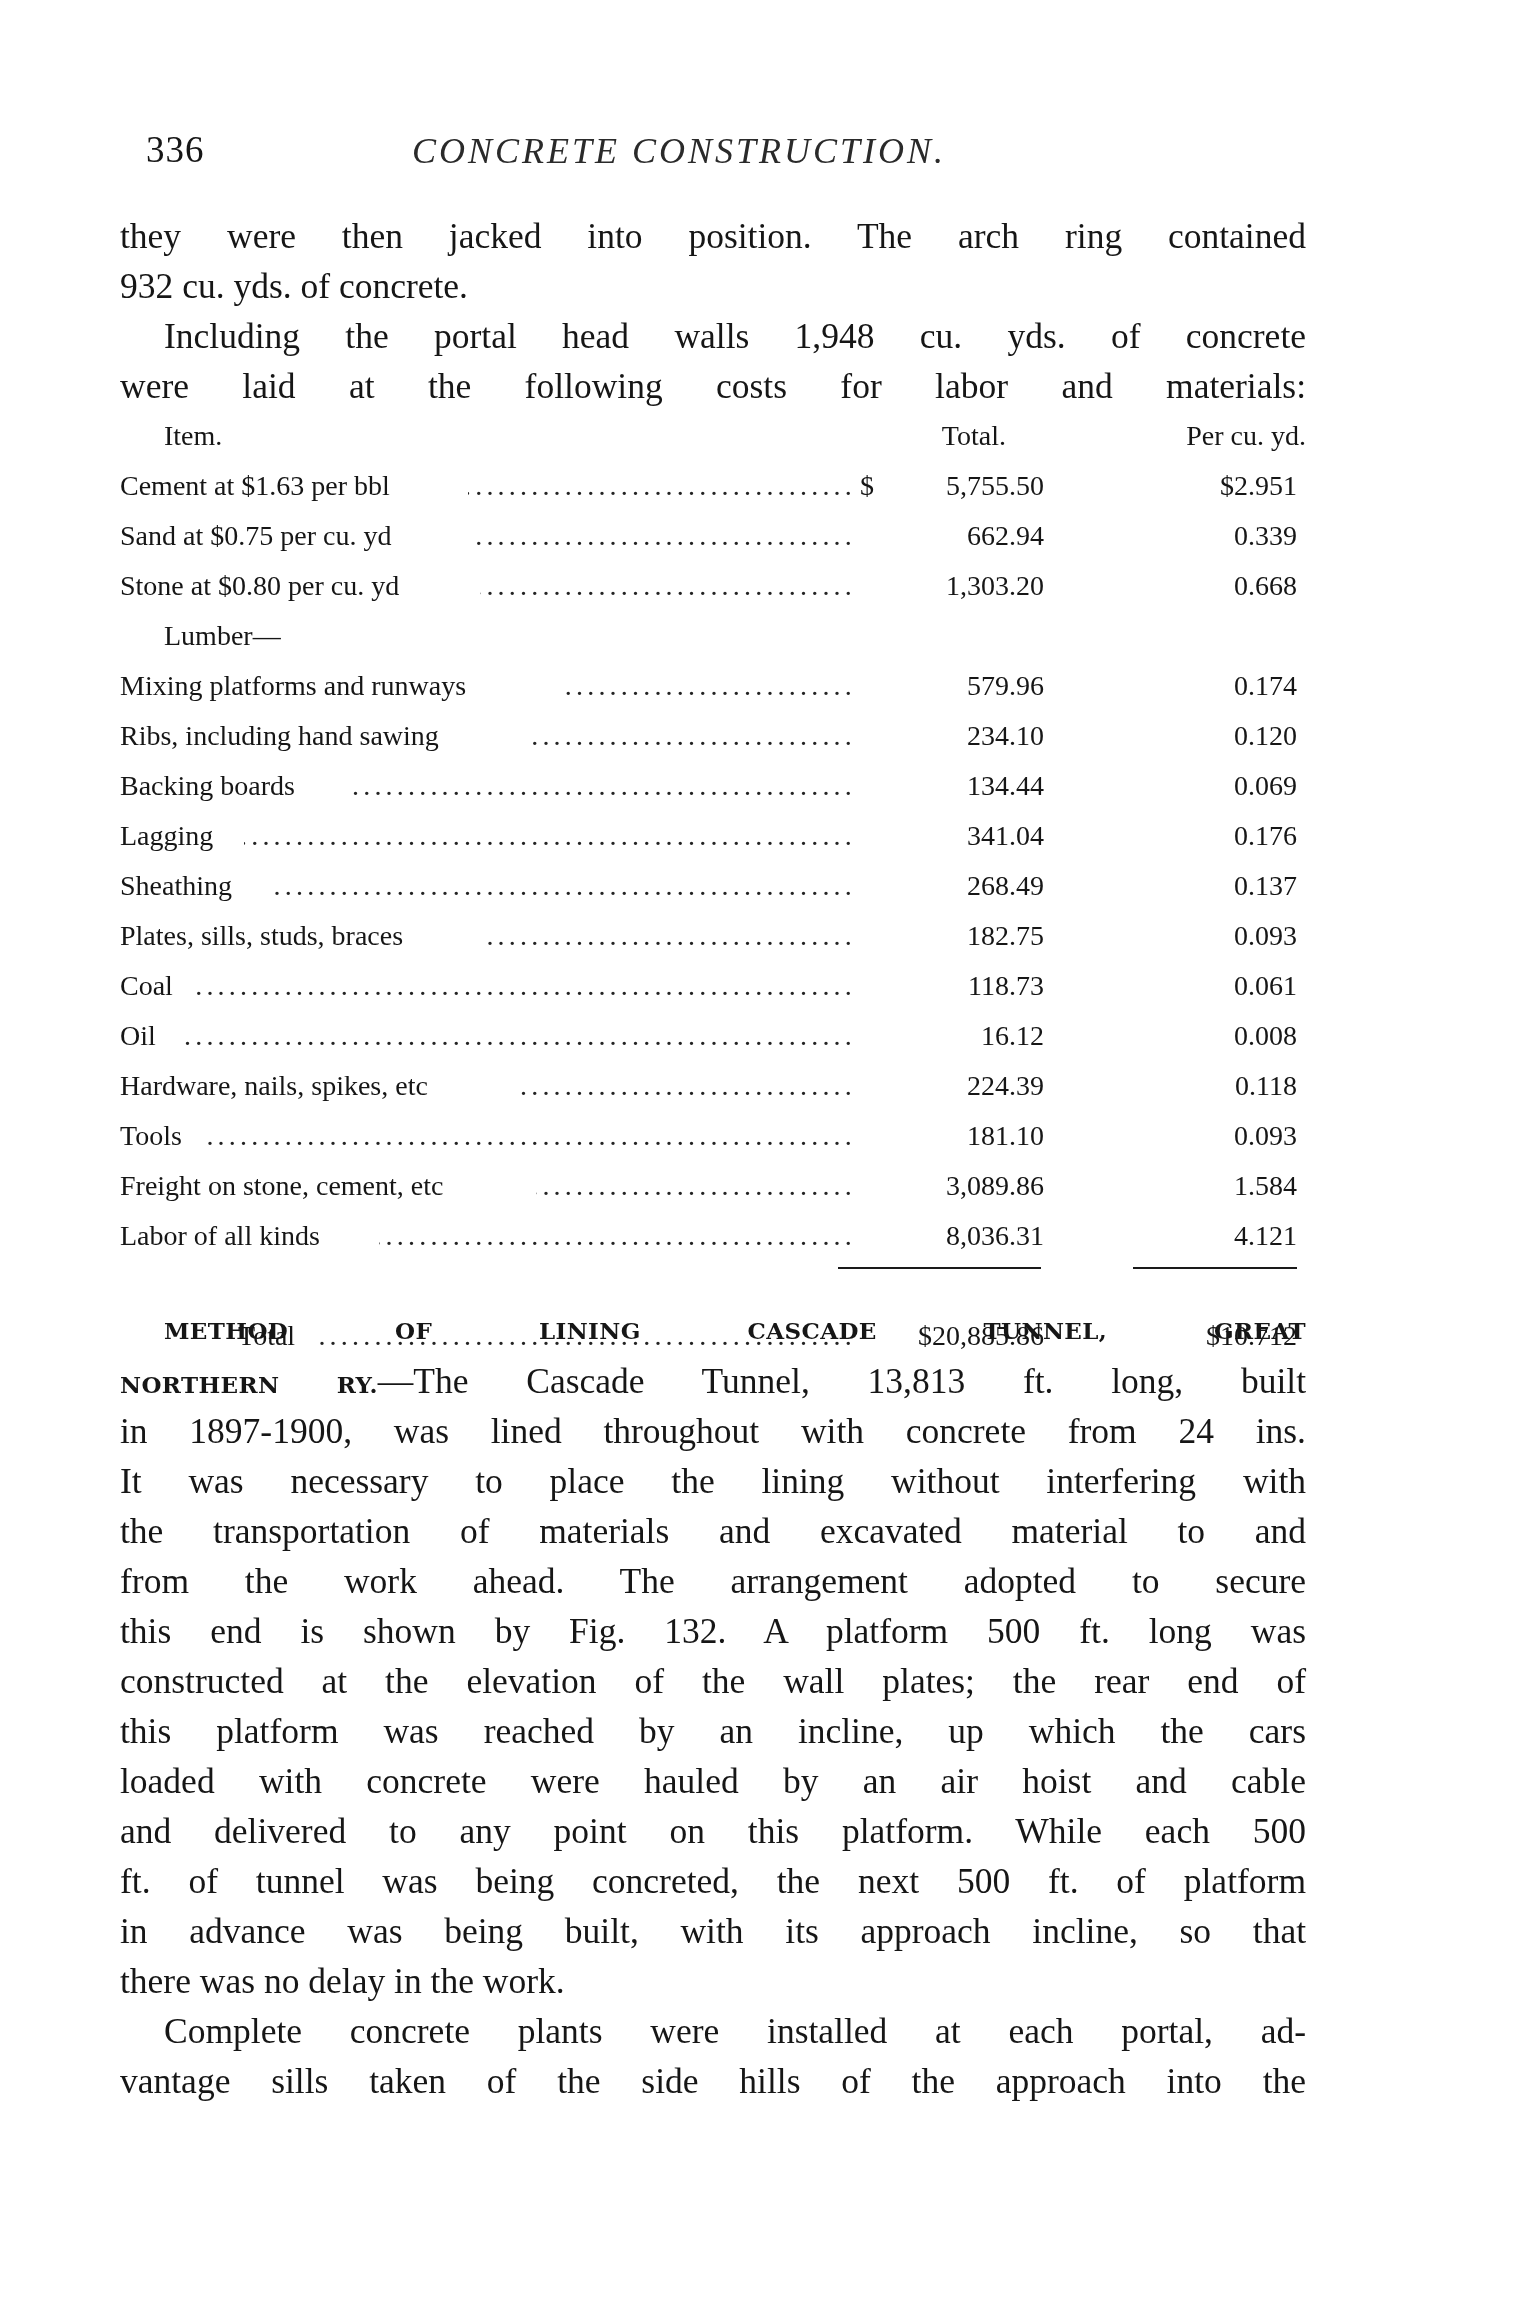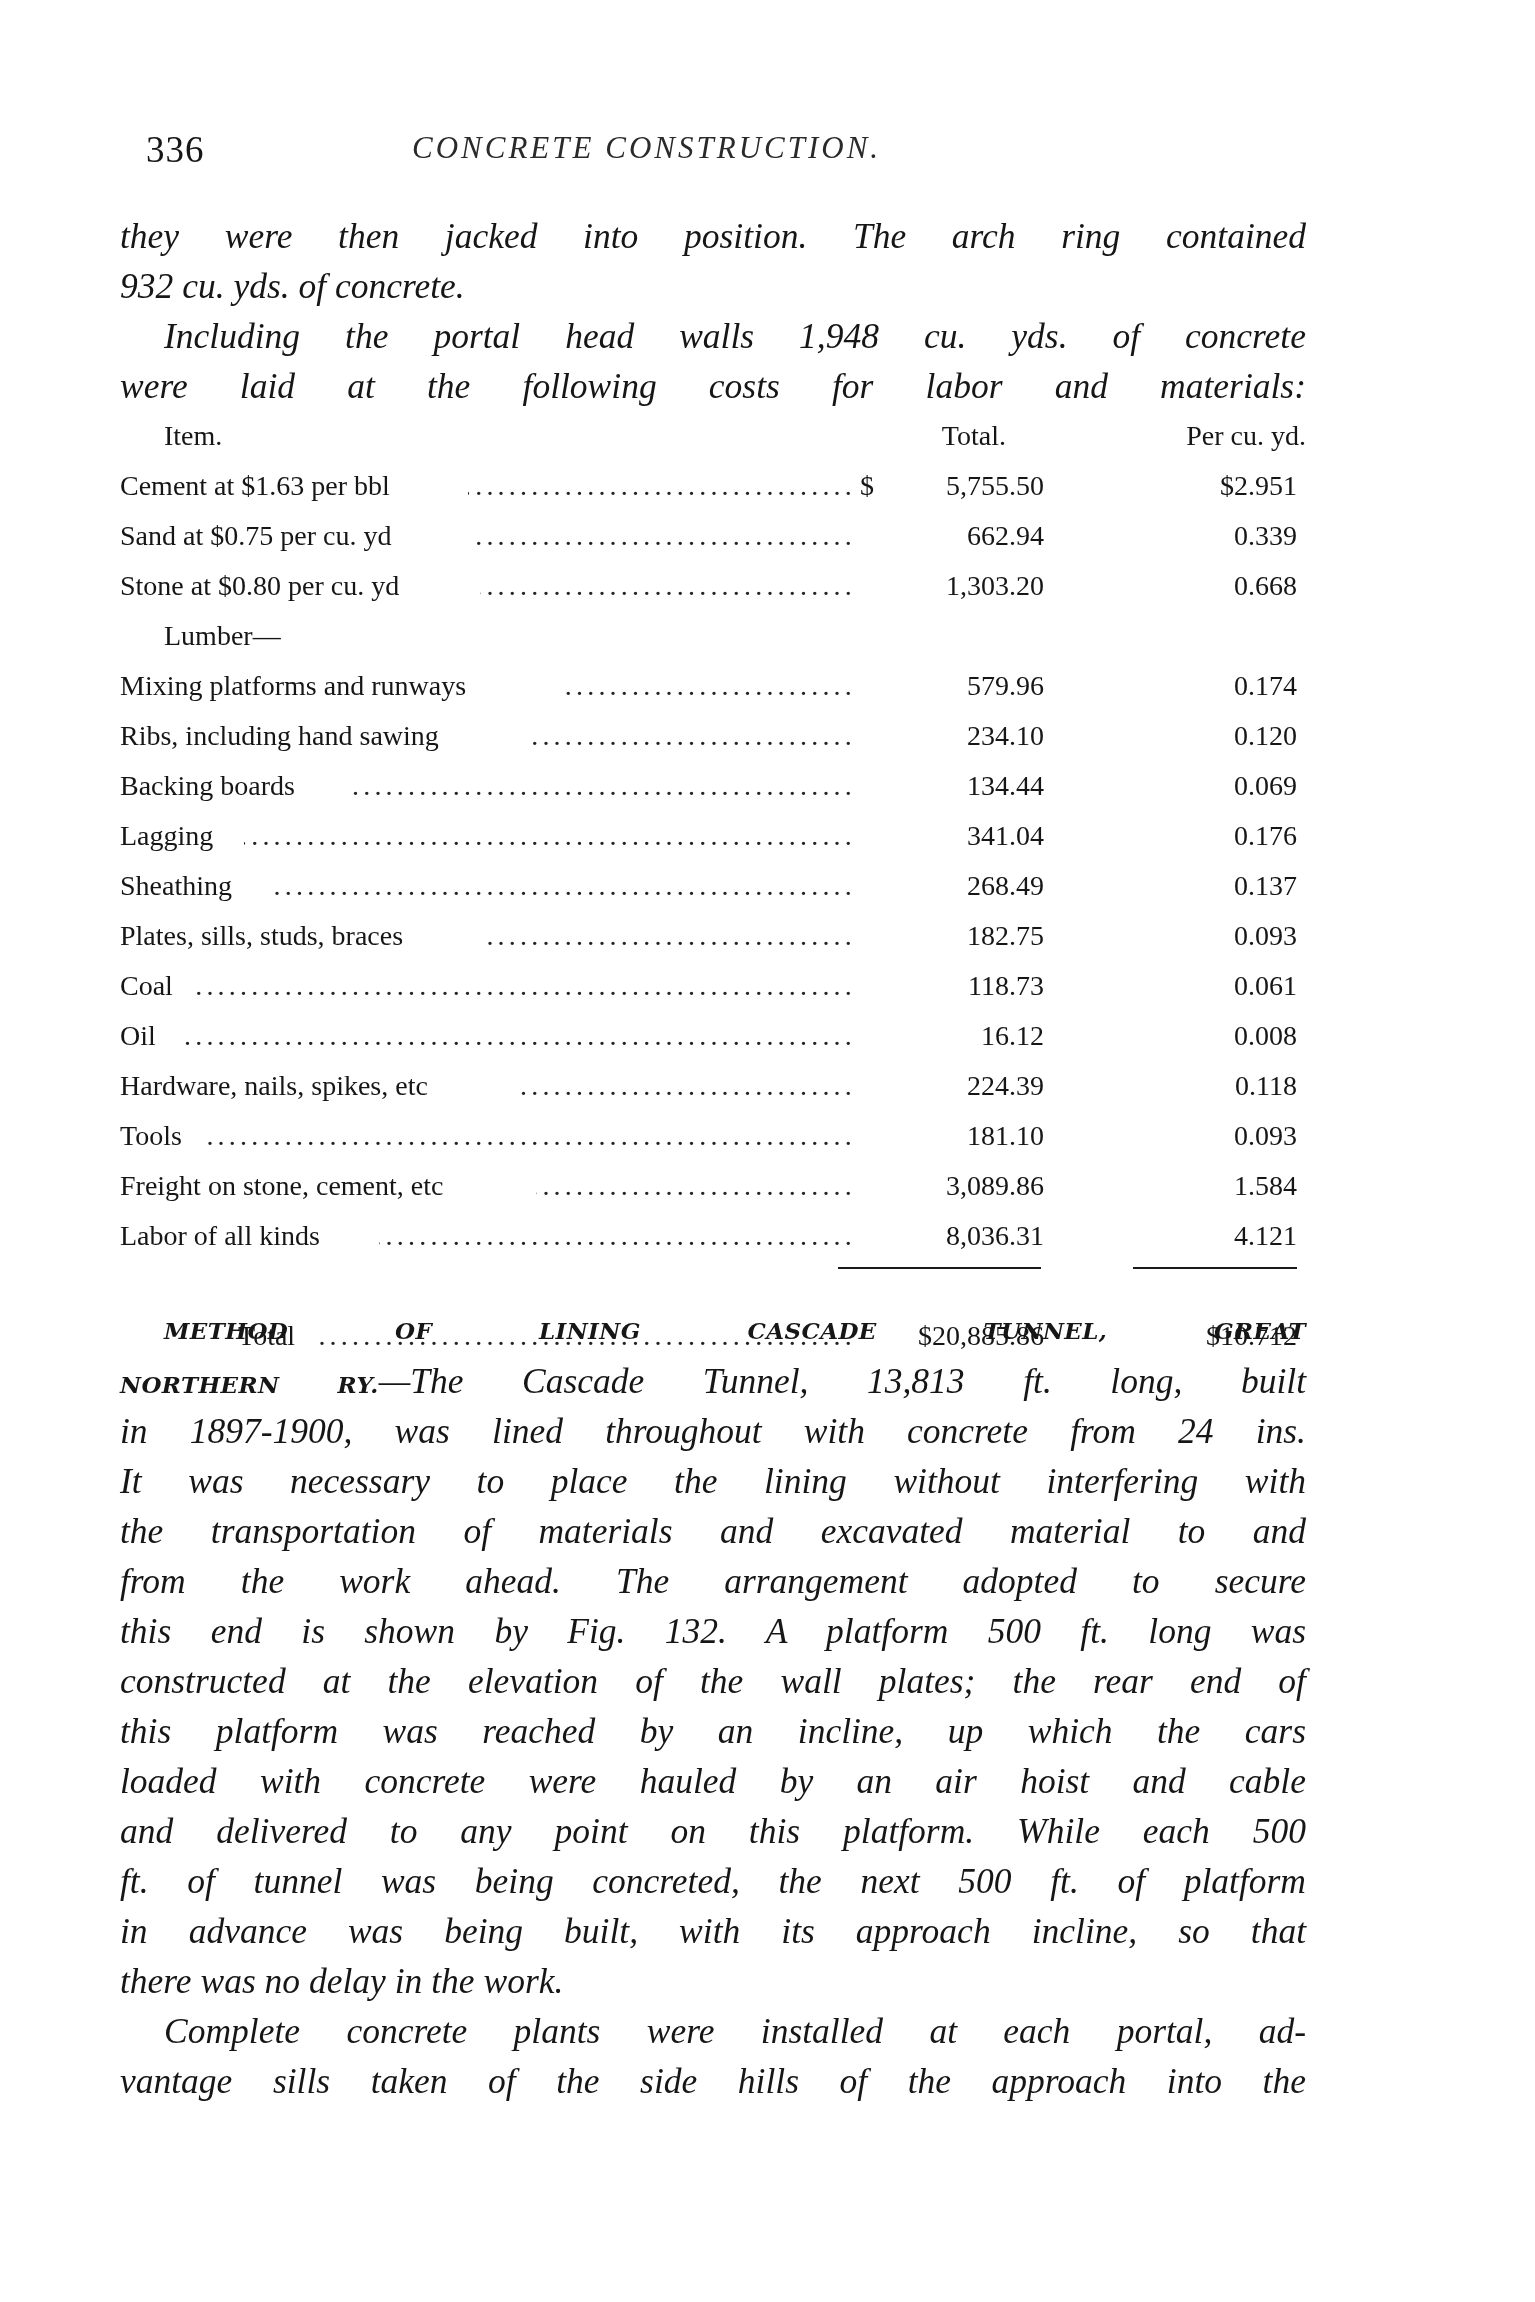--- a/index.html
+++ b/index.html
@@ -7,25 +7,25 @@
     width: 1535px; height: 2302px; position: relative; overflow: hidden;
     font-family: "Liberation Serif", "DejaVu Serif", serif;
     color: #161616;
   }
   .page-number {
     position: absolute; left: 120px; top: 128px;
     font-size: 37px; letter-spacing: 1px; margin-left: 26px;
   }
   .running-head {
     position: absolute; left: 412px; top: 130px;
-    font-size: 31px; font-style: italic; letter-spacing: 3px; color: #2a2a2a;
+    font-size: 36px; font-style: italic; letter-spacing: 3px; color: #2a2a2a;
   }
   .body-block {
     position: absolute; left: 120px; width: 1186px;
-    font-size: 35.5px; line-height: 50px; font-style: italic;
+    font-size: 35.5px; line-height: 50px;
   }
   .line { white-space: nowrap; text-align: justify; text-align-last: justify; height: 50px; }
   .line.last { text-align-last: left; }
   .indent { padding-left: 44px; }
   #intro { top: 211px; }
 
   
   #cost-table { position: absolute; left: 120px; top: 411px; width: 1186px; font-size: 28px; }
   .trow { position: relative; height: 50px; line-height: 50px; white-space: nowrap; }
   .trow .item { position: absolute; left: 0; }

